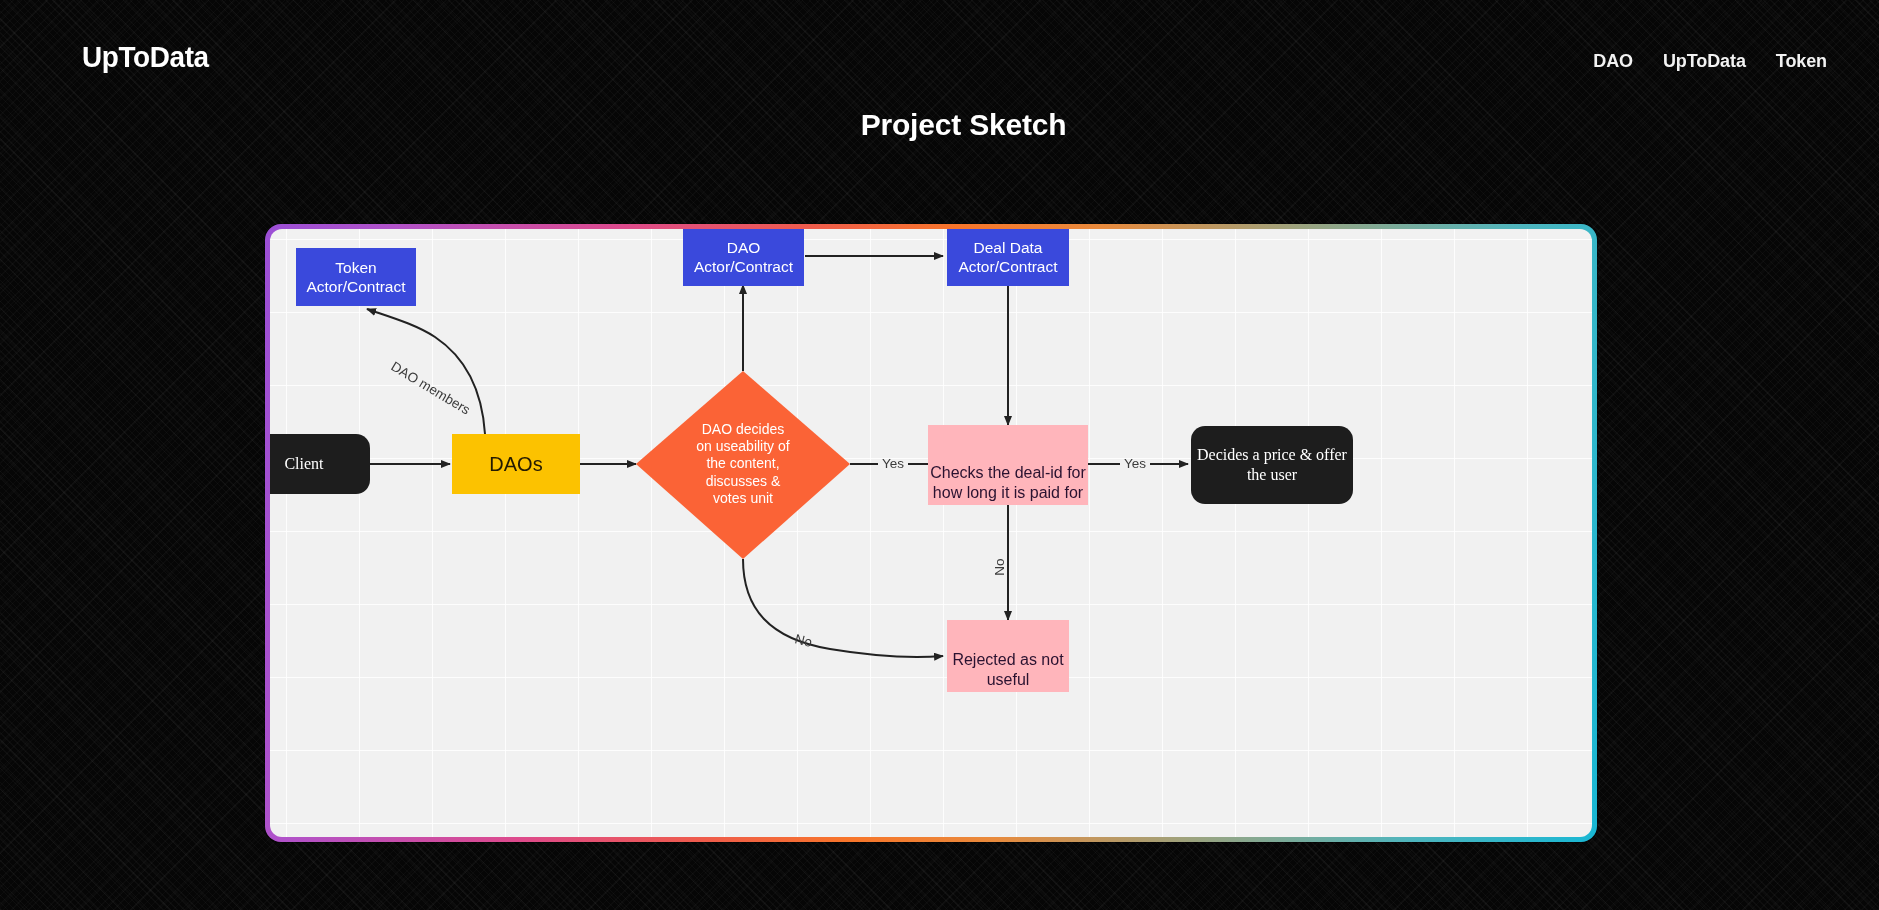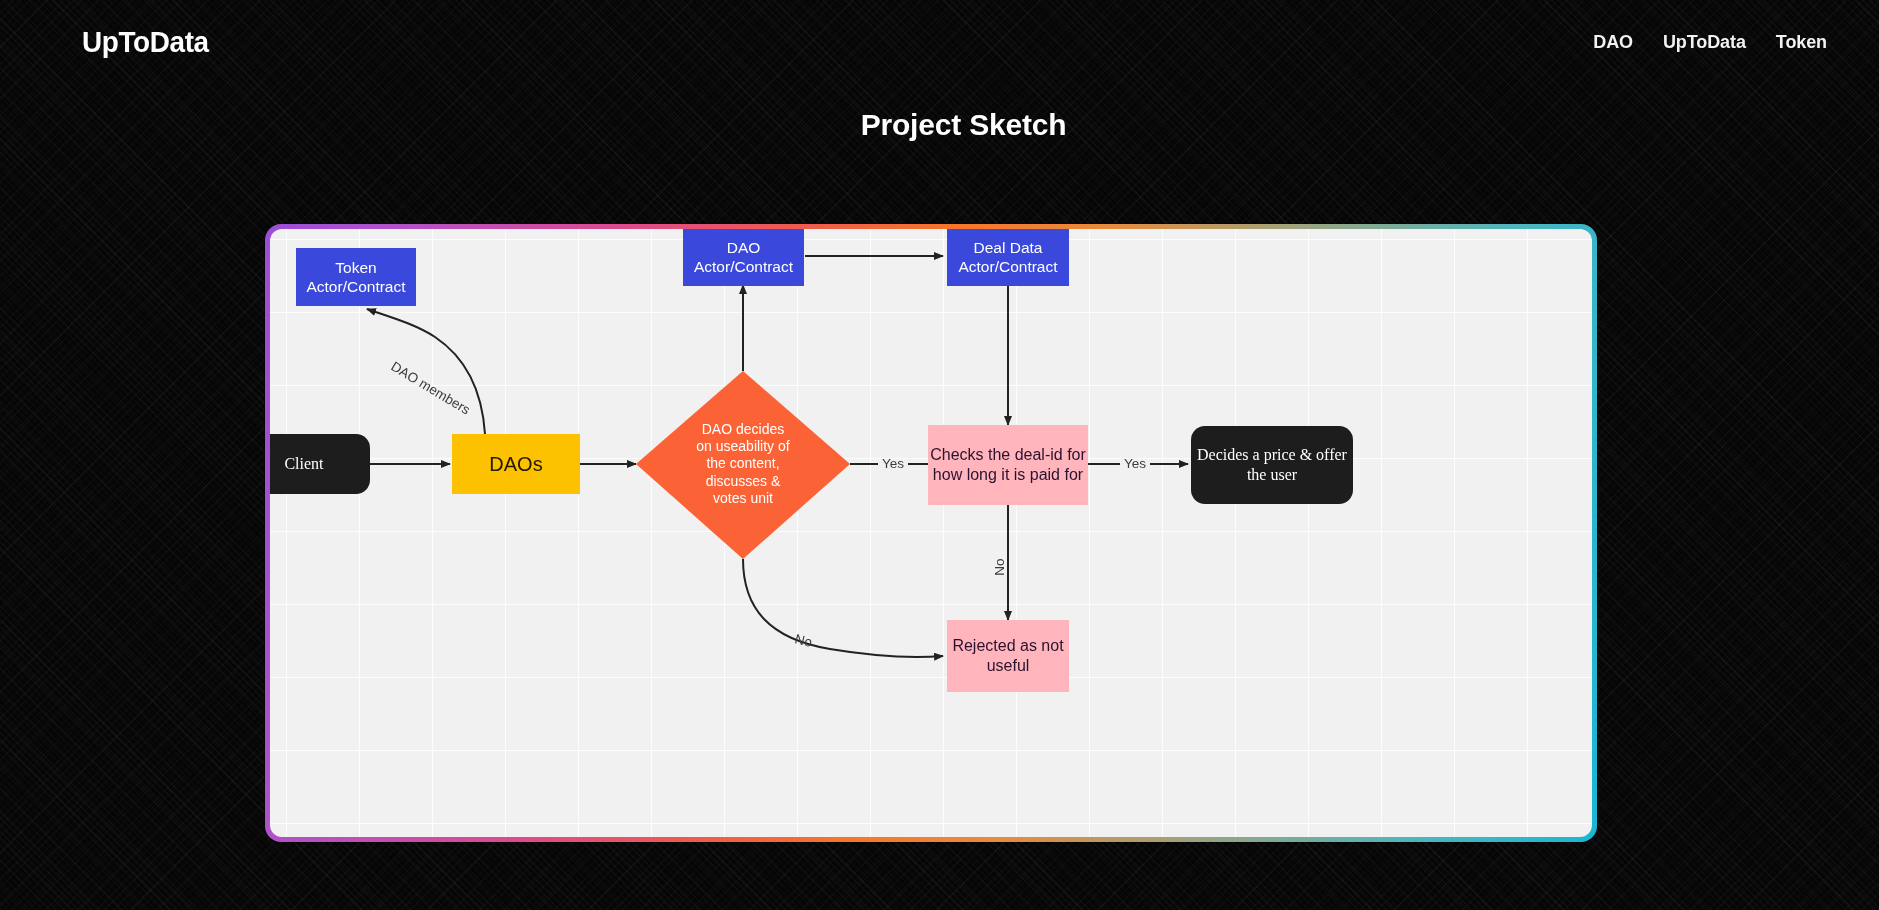--- a/index.html
+++ b/index.html
@@ -22,21 +22,21 @@
     position: relative;
   }
 
   
   .site-header {
     position: absolute;
     top: 0; left: 0;
     width: 1879px;
     height: 72px;
     display: flex;
-    align-items: center;
+    align-items: flex-end;
     justify-content: space-between;
     padding: 12px 52px 0 82px;
   }
 
   .brand {
     font-size: 30px;
     font-weight: bold;
     letter-spacing: -0.4px;
     color: #ffffff;
     line-height: 1;
@@ -126,21 +126,21 @@
     align-items: center;
     justify-content: center;
     text-align: center;
     font-family: "Liberation Sans", sans-serif;
     line-height: 1.24;
     padding: 2px;
   }
   .nt-blue   { font-size: 15.5px; color: #ffffff; }
   .nt-dark   { font-size: 16px;   color: #ffffff; font-family: Liberation Serif, serif; }
   .nt-yellow { font-size: 20px;   color: #241a02; }
-  .nt-pink   { font-size: 16px;   color: #2a1230; }
+  .nt-pink   { font-size: 16px;   color: #2a1230; align-items: flex-end; }
   .nt-diamond{ font-size: 14px; color: #ffffff; }
 
   .edge-label {
     font-family: "Liberation Sans", sans-serif;
     font-size: 13.5px;
     fill: #3b3b3b;
   }
 </style>
 </head>
 <body>

